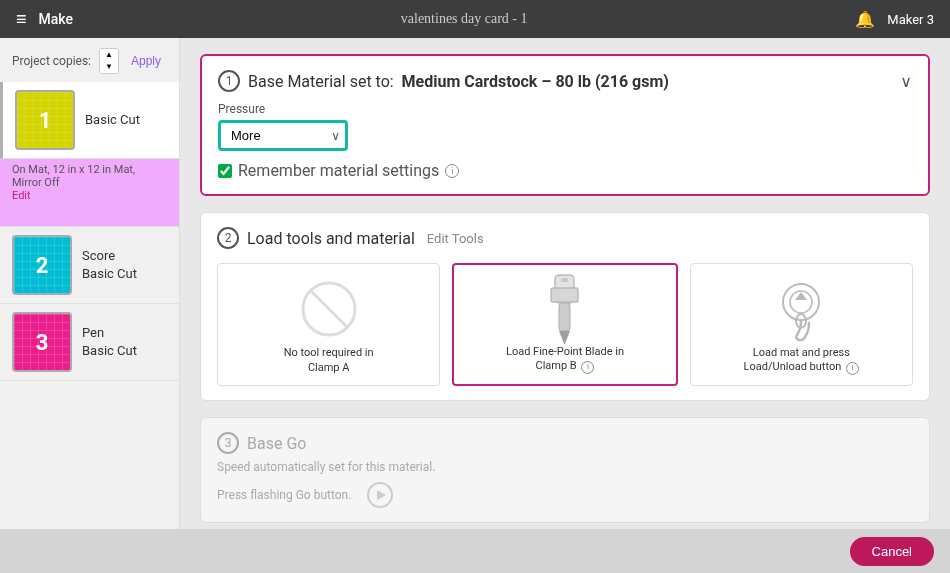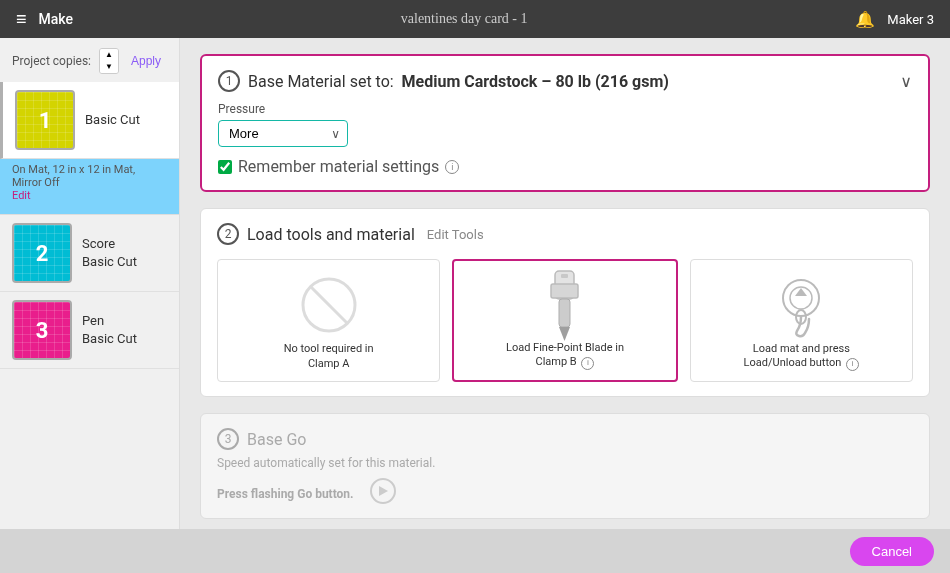--- a/index.html
+++ b/index.html
@@ -149,24 +149,24 @@
       background: #e91e8c;
       border: 2px solid #aaa;
     }
     .mat-label {
       margin-left: 10px;
       font-size: 13px;
       color: #333;
       line-height: 1.4;
     }
     .mat-info {
-      padding: 4px 12px 12px;
+      padding: 4px 12px 24px;
       font-size: 11px;
       color: #555;
-      background: #7dd3fc;
+      background: #f0abfc;
       border-bottom: 1px solid #ddd;
     }
     .mat-info .edit-link {
       color: #c41e7e;
       cursor: pointer;
       text-decoration: none;
       font-size: 11px;
     }
 
     
@@ -233,21 +233,21 @@
       color: #555;
       margin-bottom: 4px;
     }
     .select-wrap {
       position: relative;
       width: 130px;
     }
     .select-wrap select {
       width: 100%;
       padding: 5px 28px 5px 10px;
-      border: 1px solid #14b8a6;
+      border: 3px solid #14b8a6;
       border-radius: 4px;
       font-size: 13px;
       appearance: none;
       background: #fff;
       cursor: pointer;
     }
     .select-arrow {
       position: absolute;
       right: 8px;
       top: 50%;
@@ -364,24 +364,23 @@
       font-size: 16px;
       color: #aaa;
     }
     .step3-desc {
       font-size: 12px;
       color: #aaa;
       margin-top: 6px;
     }
     .step3-go-row {
       display: flex;
-      align-items: center;
+      align-items: flex-start;
       gap: 16px;
       margin-top: 8px;
-      font-weight: bold;
     }
     .go-circle {
       width: 26px;
       height: 26px;
       border: 2px solid #ccc;
       border-radius: 50%;
       display: flex;
       align-items: center;
       justify-content: center;
     }
@@ -398,21 +397,21 @@
     .bottom-bar {
       background: #d4d4d4;
       height: 44px;
       display: flex;
       align-items: center;
       justify-content: flex-end;
       padding: 0 16px;
       flex-shrink: 0;
     }
     .cancel-btn {
-      background: #d946ef;
+      background: #be185d;
       color: #fff;
       border: none;
       border-radius: 20px;
       padding: 7px 22px;
       font-size: 13px;
       cursor: pointer;
     }
 
     
     .mat-grid {

